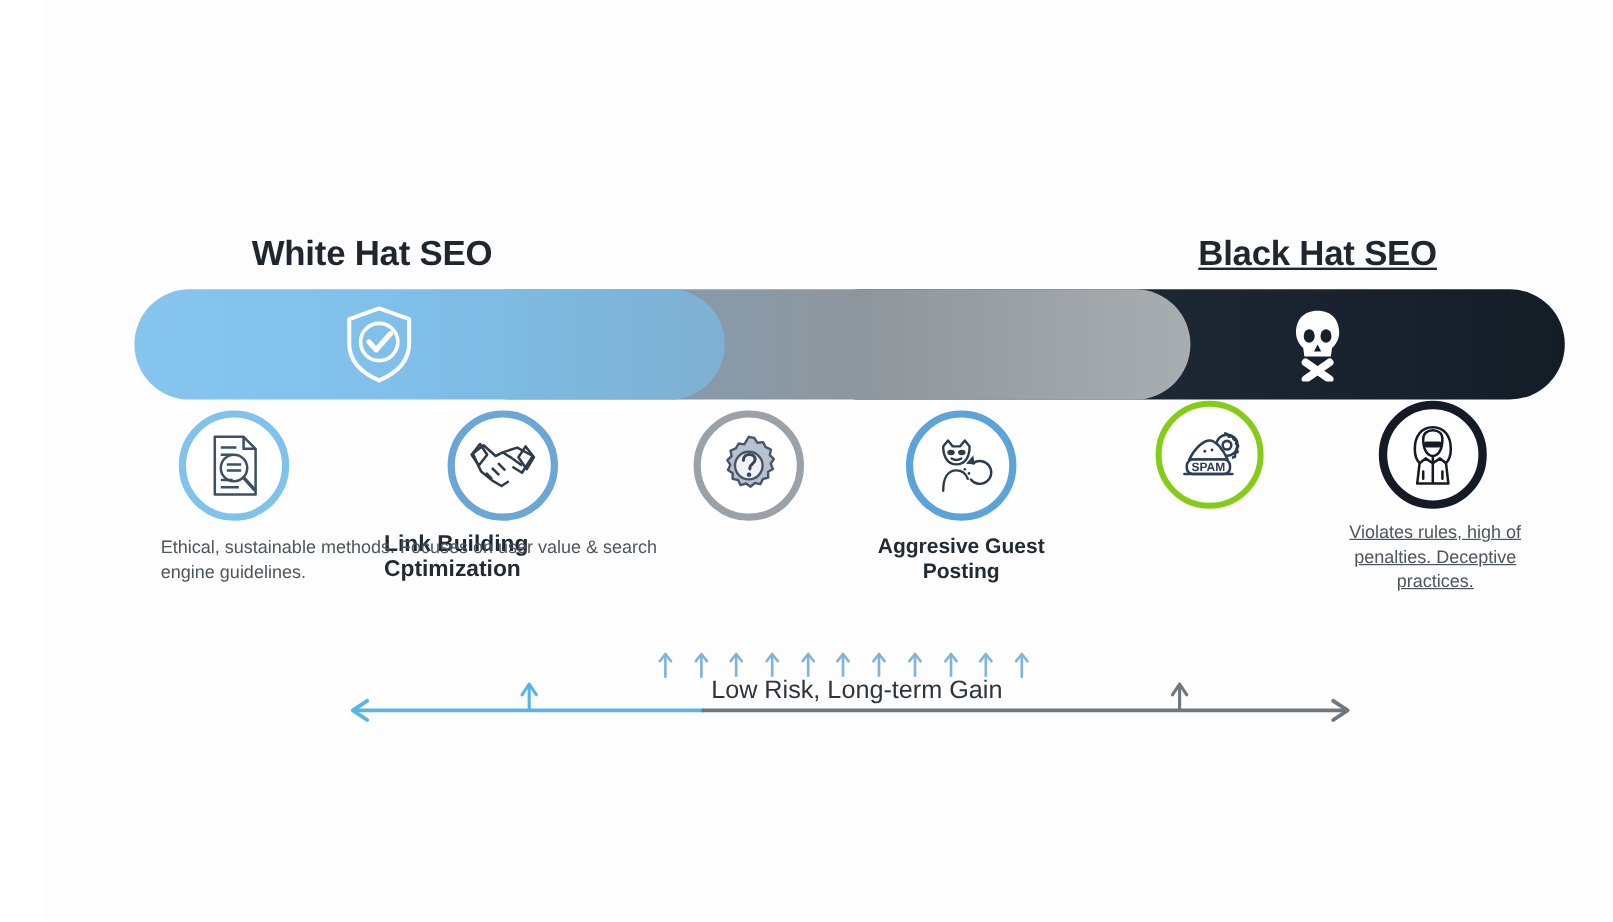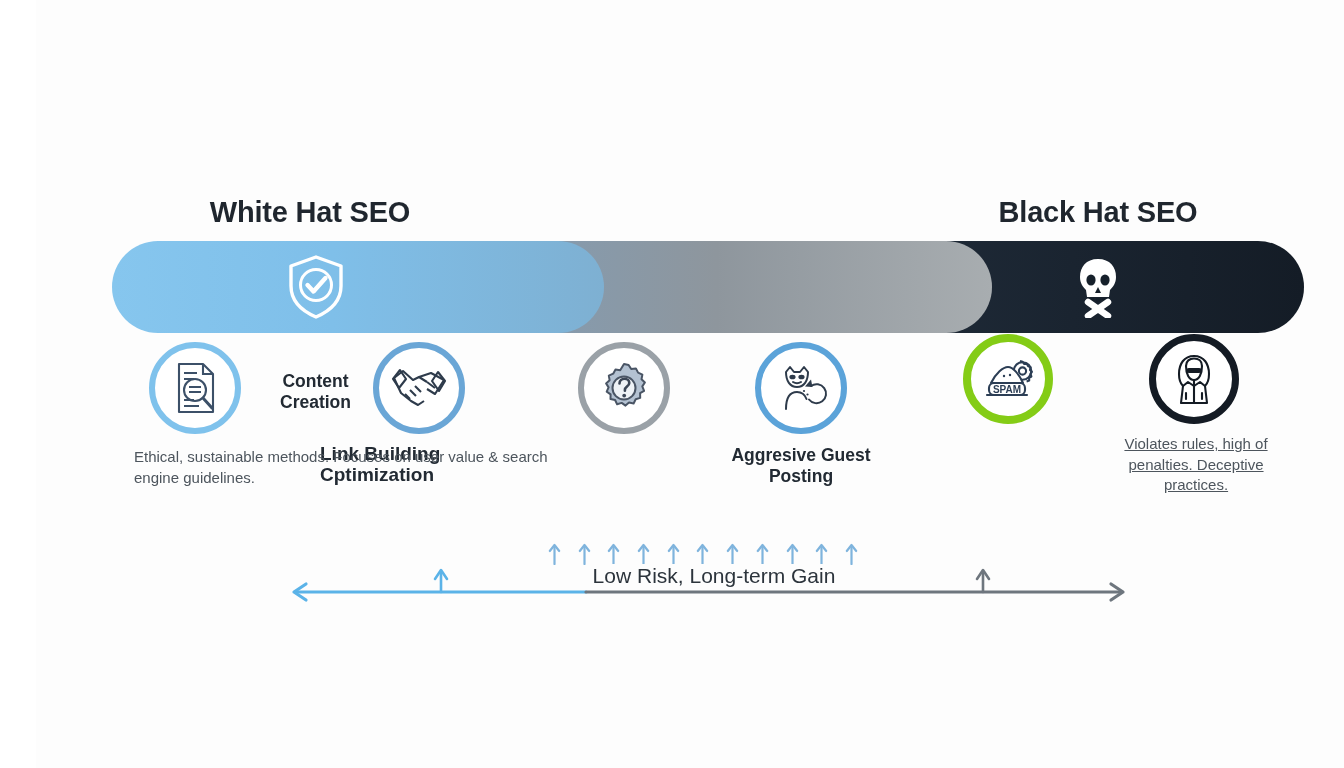--- a/index.html
+++ b/index.html
@@ -31,21 +31,21 @@
     top: 196px;
     font-size: 29px;
     font-weight: bold;
     letter-spacing: -0.2px;
     color: #1f262e;
     text-align: center;
     white-space: nowrap;
   }
   #head-white  { left: 124px;  width: 300px; }
   #head-grey   { left: 523px;  width: 300px; }
-  #head-black  { left: 912px;  width: 300px; }
+  #head-black  { left: 912px;  width: 300px; text-decoration: underline; }
 
   
   #bar-wrap {
     position: absolute;
     left: 76px;
     top: 241px;
     width: 1192px;
     height: 92px;
   }
   .seg {
@@ -89,21 +89,21 @@
     background: #ffffff;
     display: flex;
     align-items: center;
     justify-content: center;
     box-sizing: border-box;
   }
   #ic-doc      { left: 113px;  top: 342px; width: 92px;  height: 92px;  border: 6px solid #7fc2ec; }
   #ic-hands    { left: 337px;  top: 342px; width: 92px;  height: 92px;  border: 6px solid #6aa6d6; }
   #ic-gear     { left: 542px;  top: 342px; width: 92px;  height: 92px;  border: 6px solid #9aa1a7; }
   #ic-mask     { left: 719px;  top: 342px; width: 92px;  height: 92px;  border: 6px solid #5ba3d9; }
-  #ic-spam     { left: 927px;  top: 334px; width: 90px;  height: 90px;  border: 8px solid #84cc16; }
+  #ic-spam     { left: 927px;  top: 334px; width: 90px;  height: 90px;  border: 5px solid #84cc16; }
   #ic-hood     { left: 1113px; top: 334px; width: 90px;  height: 90px;  border: 7px solid #141b24; }
 
   
   .tactic {
     position: absolute;
     text-align: center;
     font-size: 17.5px;
     font-weight: bold;
     line-height: 21px;
     color: #222a33;
@@ -259,21 +259,20 @@
     <svg width="50" height="52" viewBox="0 0 50 52" fill="none" stroke="#141b24" stroke-width="2.1" stroke-linejoin="round">
       <path d="M25 3 C15 3 10 11 10 21 C10 27 12 31 14 33 L12 50 H38 L36 33 C38 31 40 27 40 21 C40 11 35 3 25 3 Z" fill="none"></path>
       <path d="M17 13 C17 8 20.5 5.5 25 5.5 C29.5 5.5 33 8 33 13 C33 21 30 27 25 27 C20 27 17 21 17 13 Z" fill="none"></path>
       <rect x="17.5" y="15" width="15" height="5" rx="2.3" fill="#141b24" stroke="none"></rect>
       <path d="M25 27 L25 50" fill="none"></path>
       <path d="M14 33 L19 29 L25 33 L31 29 L36 33" fill="none"></path>
       <path d="M17 40 v6 M33 40 v6" fill="none" stroke-linecap="round"></path>
     </svg>
   </div>
 
-  <div class="tactic" id="t-content">Content<br>Creation</div>
   <div class="tactic" id="t-link">Link Building<br>Cptimization</div>
   <div class="tactic" id="t-guest">Aggresive Guest<br>Posting</div>
 
   <div class="desc" id="d-white">Ethical, sustainable methods. Focuses on user value &amp; search engine guidelines.</div>
   <div class="desc" id="d-black">Violates rules, high of penalties. Deceptive practices.</div>
 
   <div id="arrow-row">
       <svg width="13" height="22" viewBox="0 0 13 22" fill="none" class="uparrow">
         <path d="M6.5 21 V3" stroke="#7fb4dd" stroke-width="2.2" stroke-linecap="round"></path>
         <path d="M1.8 8 L6.5 2 L11.2 8" stroke="#7fb4dd" stroke-width="2.2" fill="none" stroke-linecap="round" stroke-linejoin="round"></path>

